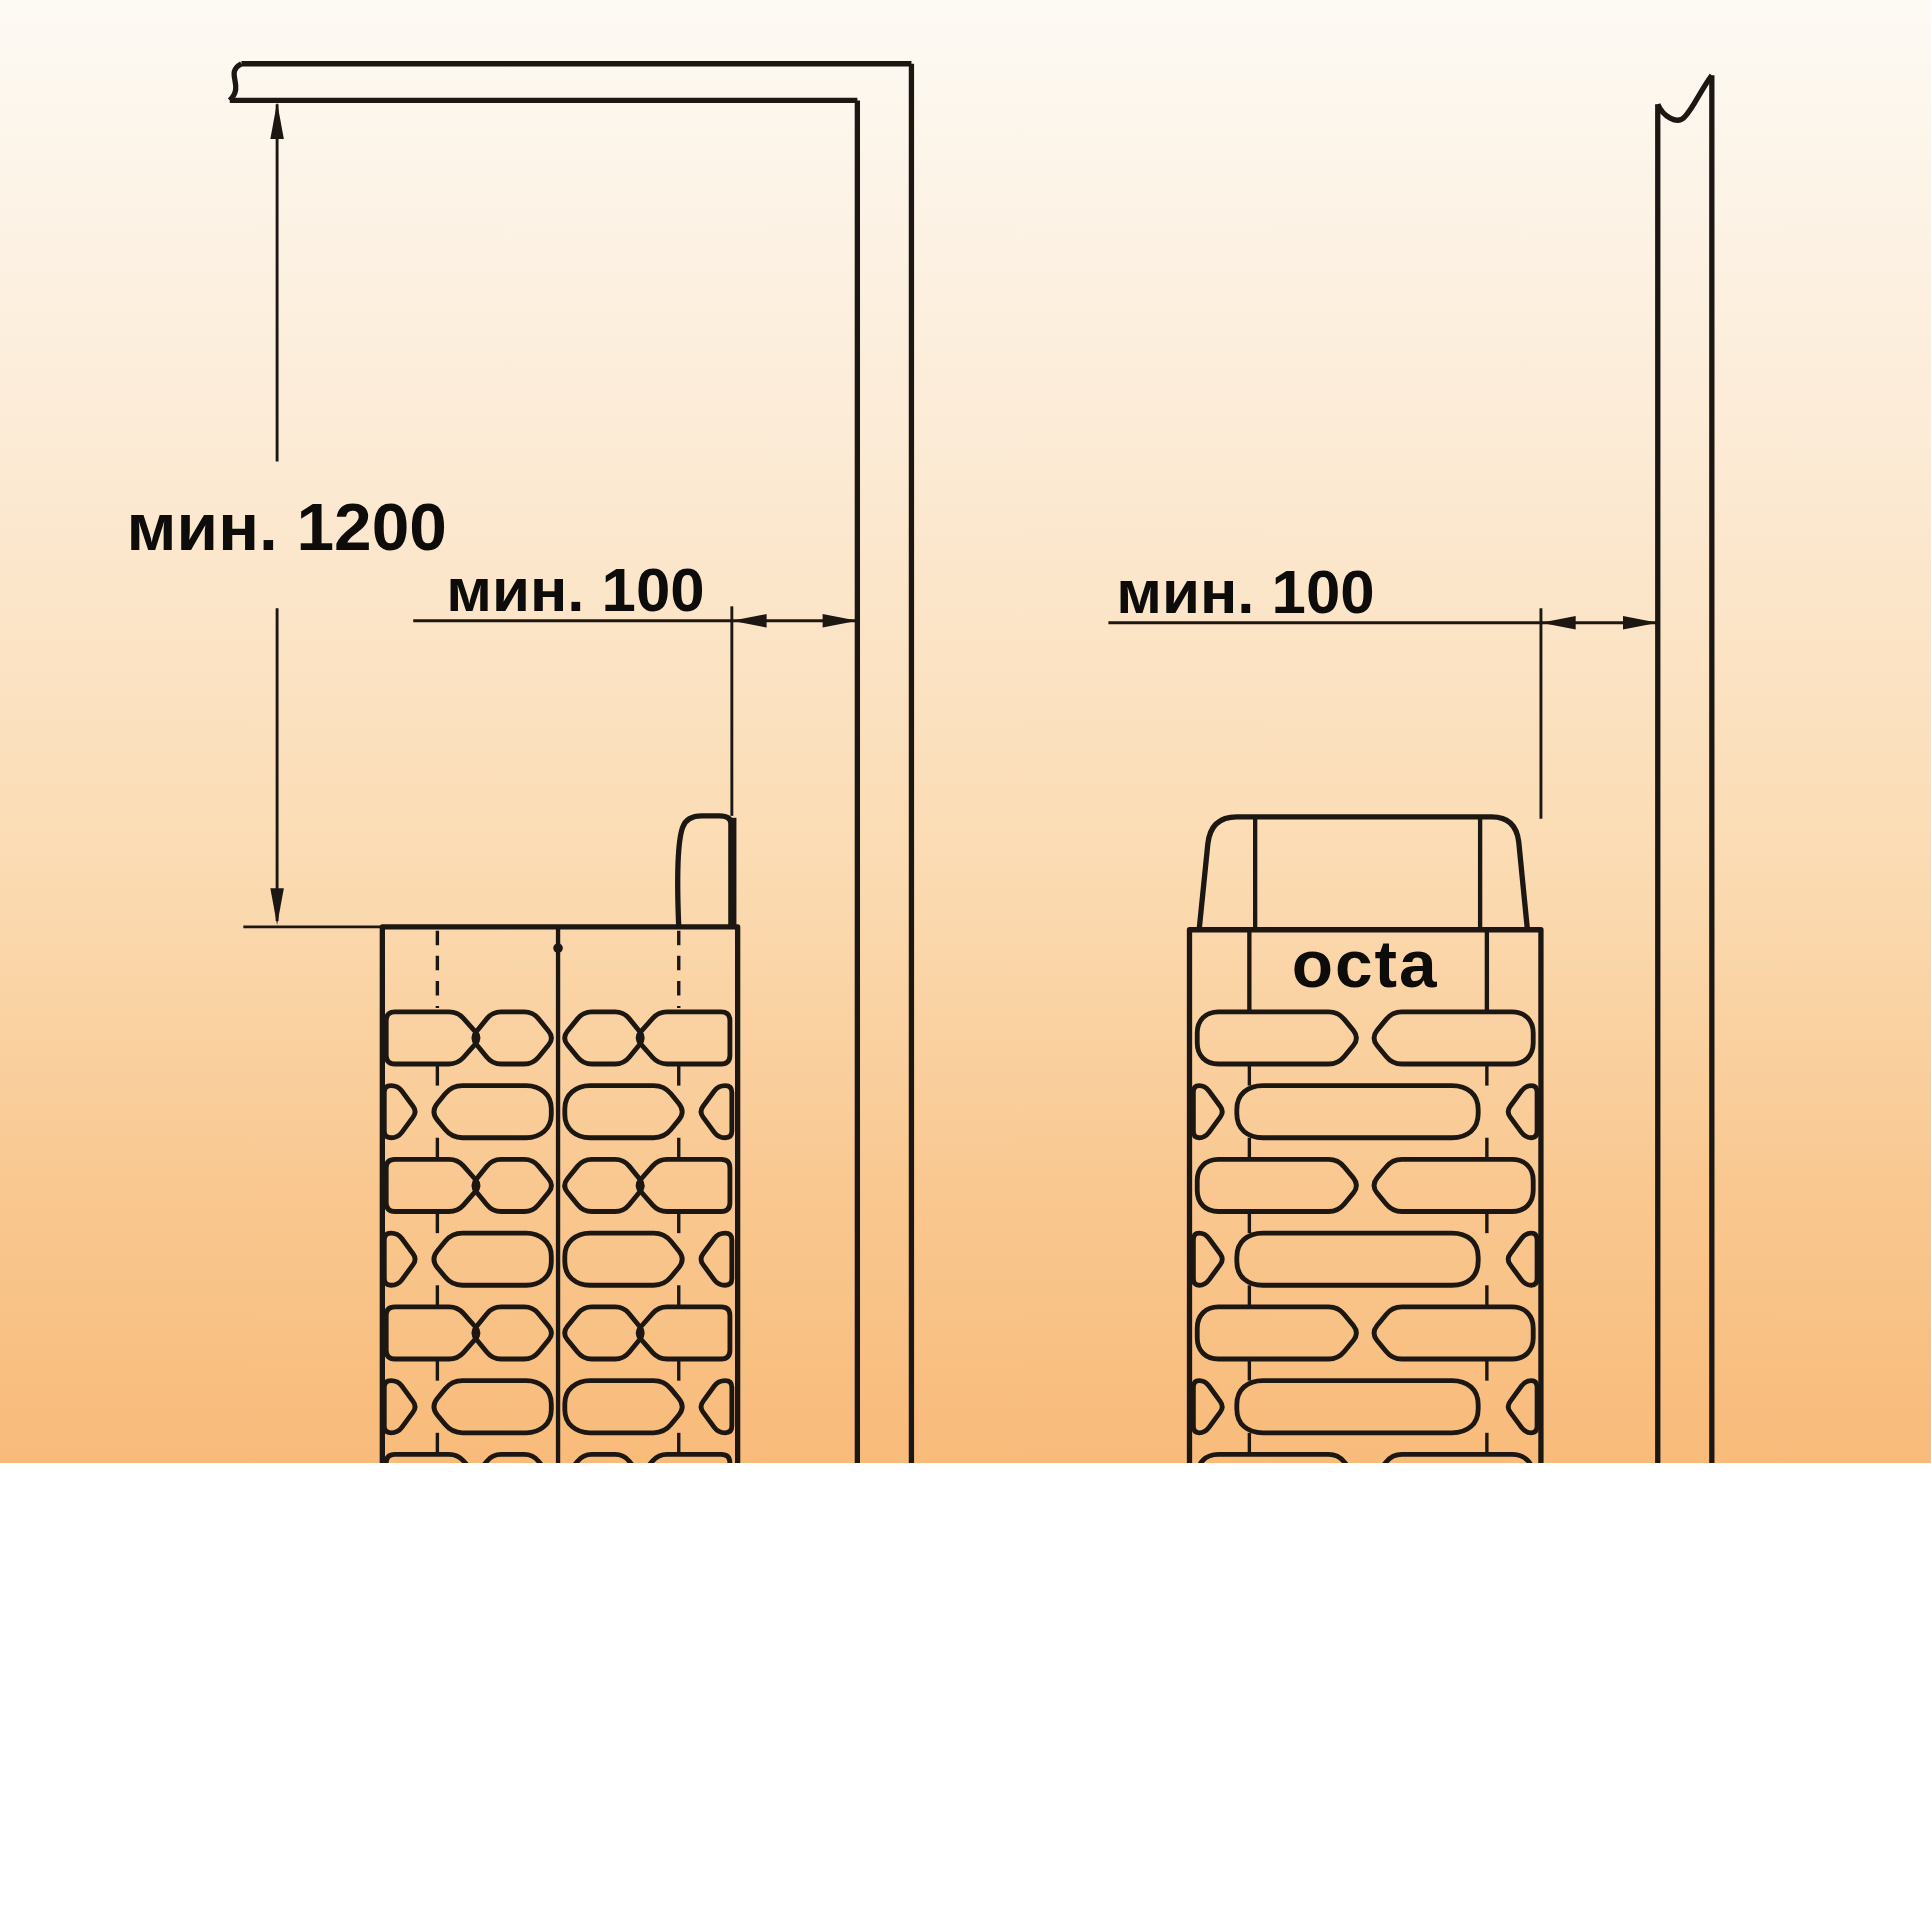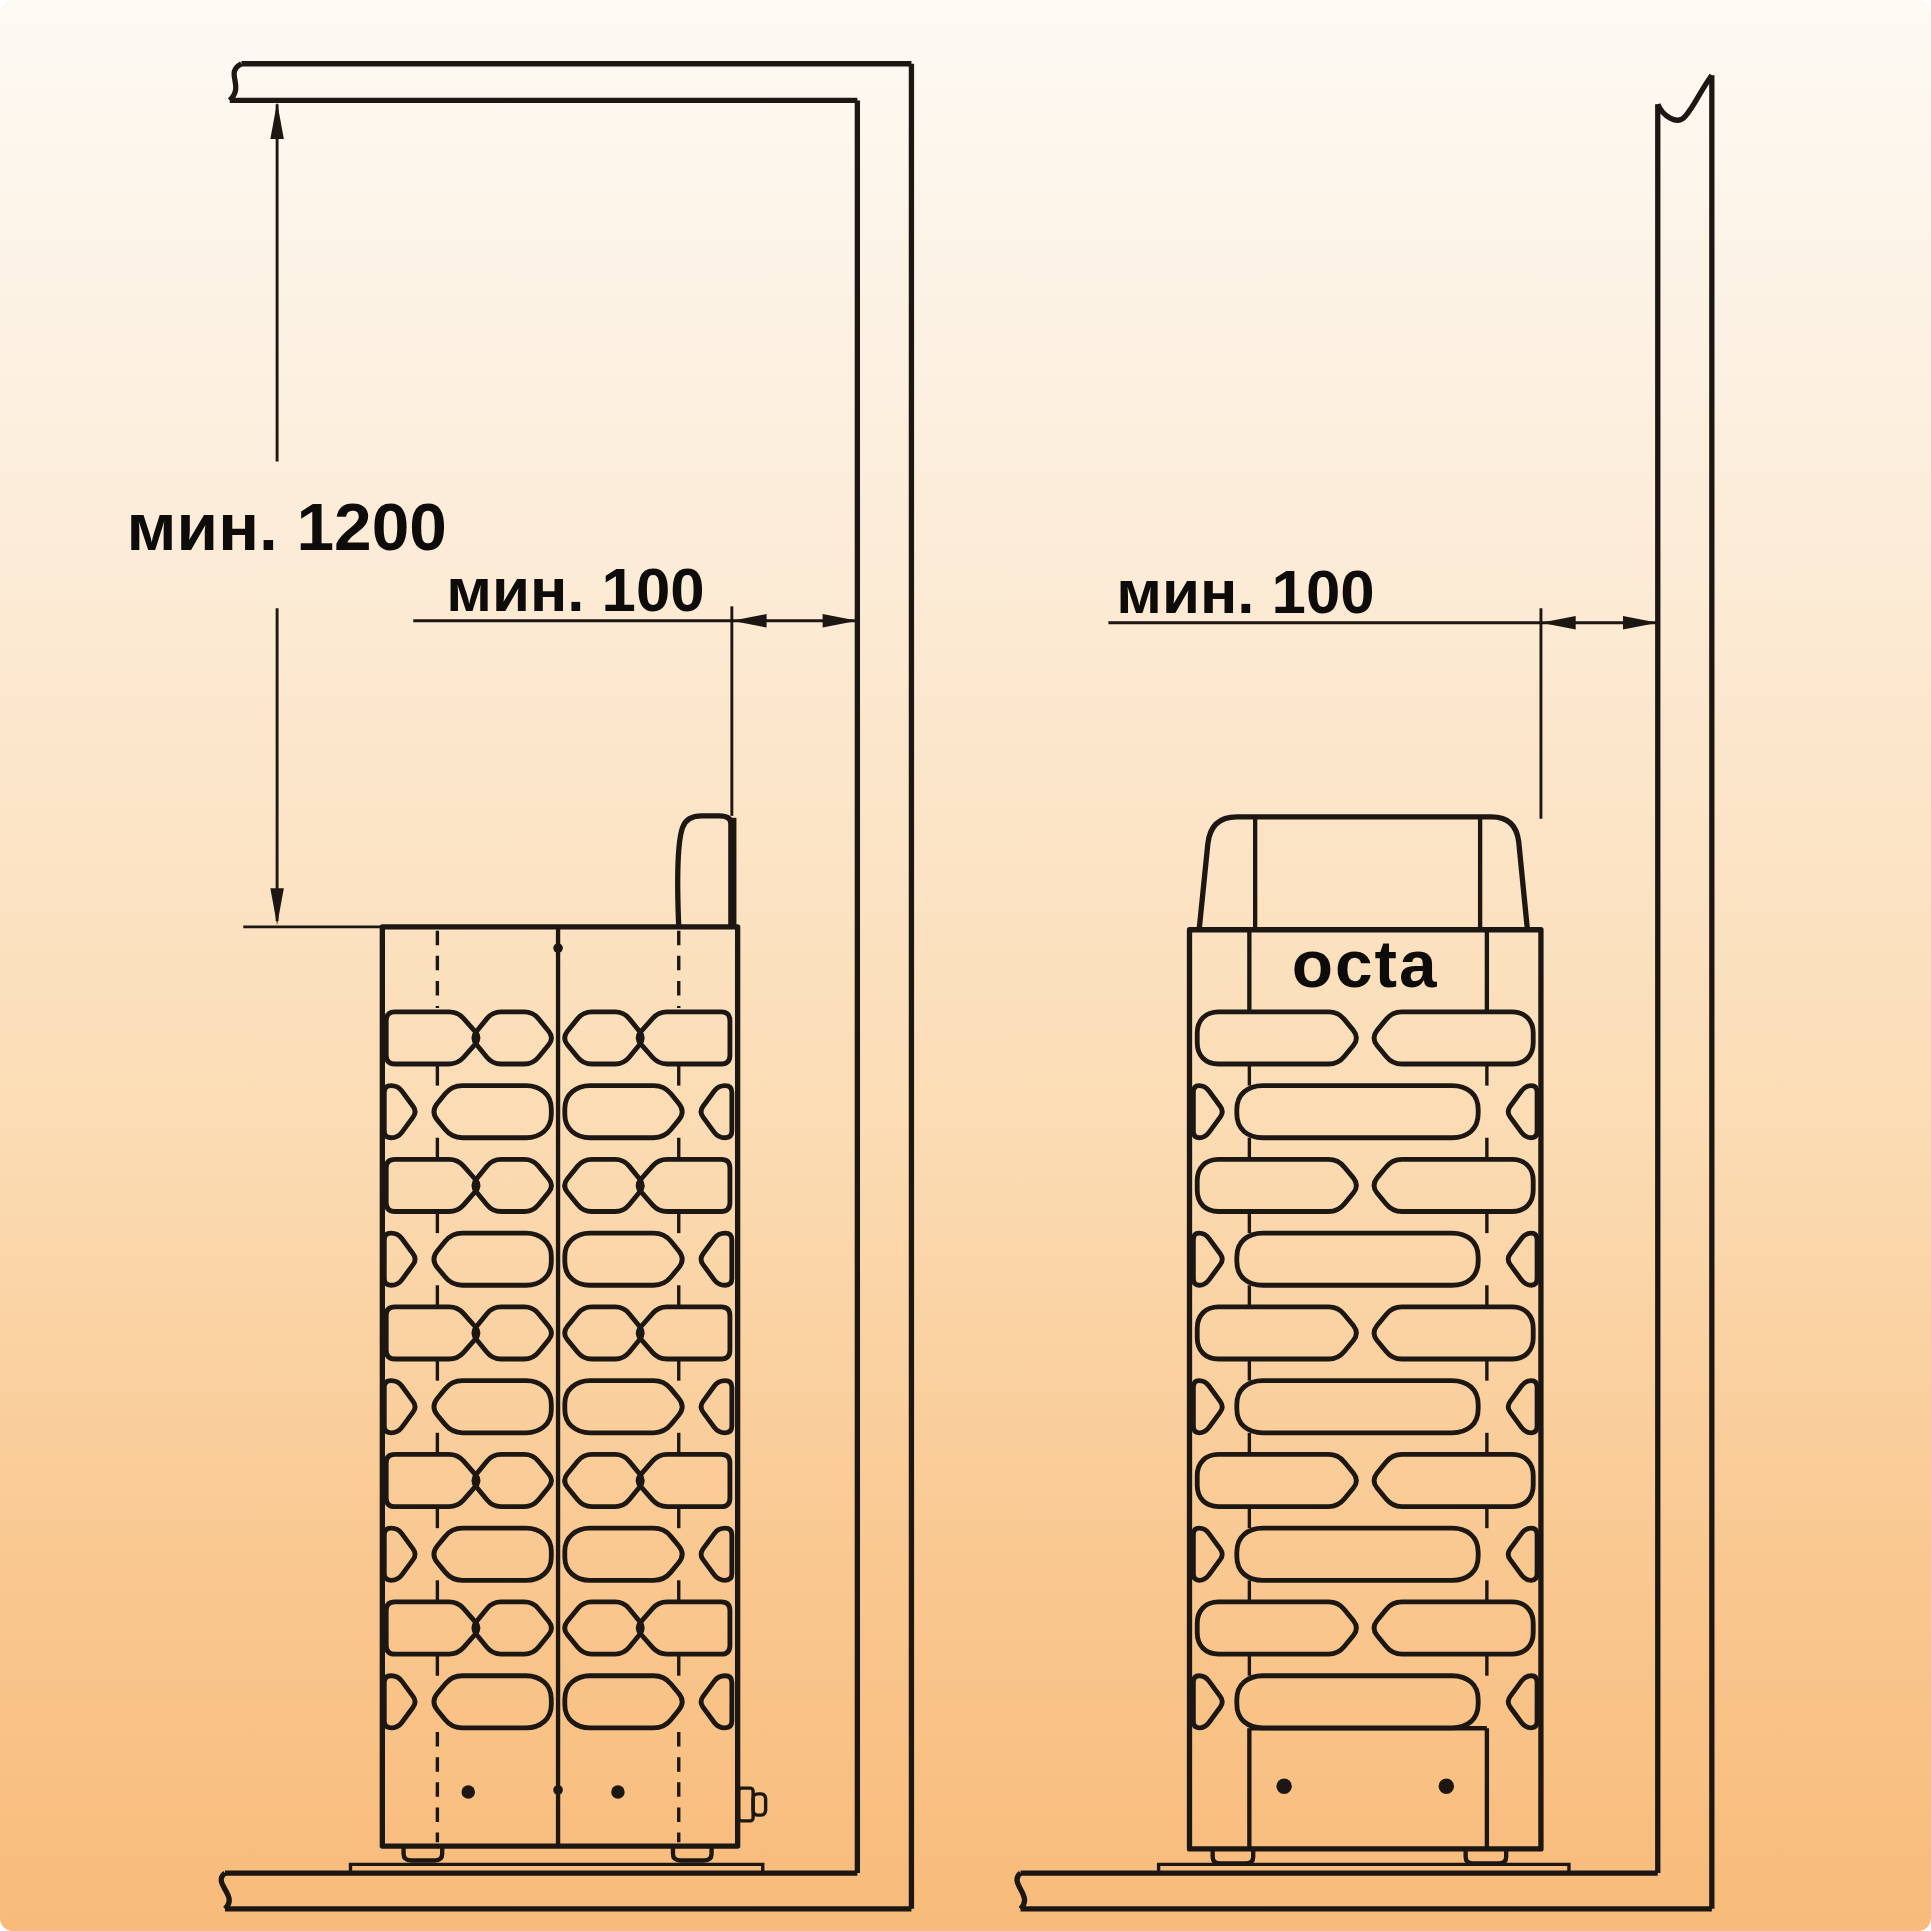--- a/index.html
+++ b/index.html
@@ -5,24 +5,23 @@
   :root{
     --line:#1c1713;
     --text:#0e0c0a;
     --bg-top:#fdfaf4;
     --bg-mid:#fbdcb4;
     --bg-bottom:#f8bb7a;
   }
   html,body{margin:0;padding:0;}
   .stage{
     position:relative;
-    width:1931px;height:1931px;
+    width:1931px;height:1463px;
     background:linear-gradient(180deg,var(--bg-top) 0%,#fcecd8 28%,var(--bg-mid) 58%,#f9c78f 82%,var(--bg-bottom) 100%);
     overflow:hidden;
-    border-radius:13px;
   }
   svg{display:block;width:1931px;height:1931px;}
   .s  {fill:none;stroke:var(--line);stroke-width:5.5;stroke-linejoin:round;}
   .s4 {fill:none;stroke:var(--line);stroke-width:4.5;stroke-linejoin:round;}
   .s3 {fill:none;stroke:var(--line);stroke-width:3.5;}
   .dim{fill:none;stroke:var(--line);stroke-width:3;}
   .dash{fill:none;stroke:var(--line);stroke-width:3.5;stroke-dasharray:15 11;}
   .thick{fill:none;stroke:var(--line);stroke-width:7.5;}
   .st {fill:none;stroke:var(--line);stroke-width:5;stroke-linejoin:round;}
   .arrow{fill:var(--line);stroke:none;}

